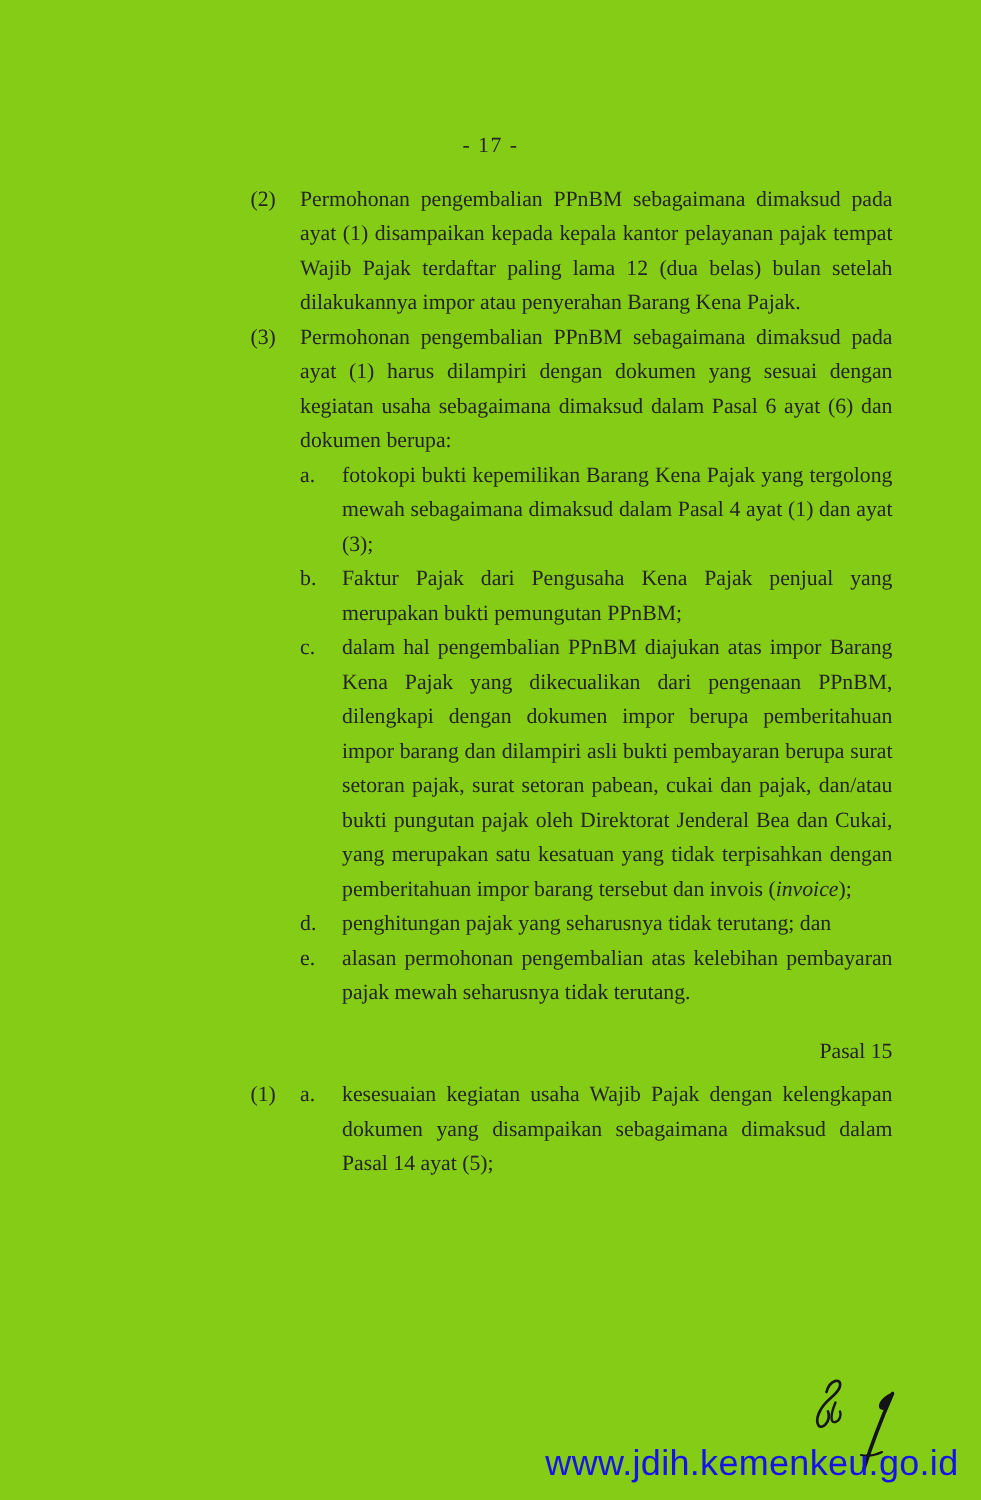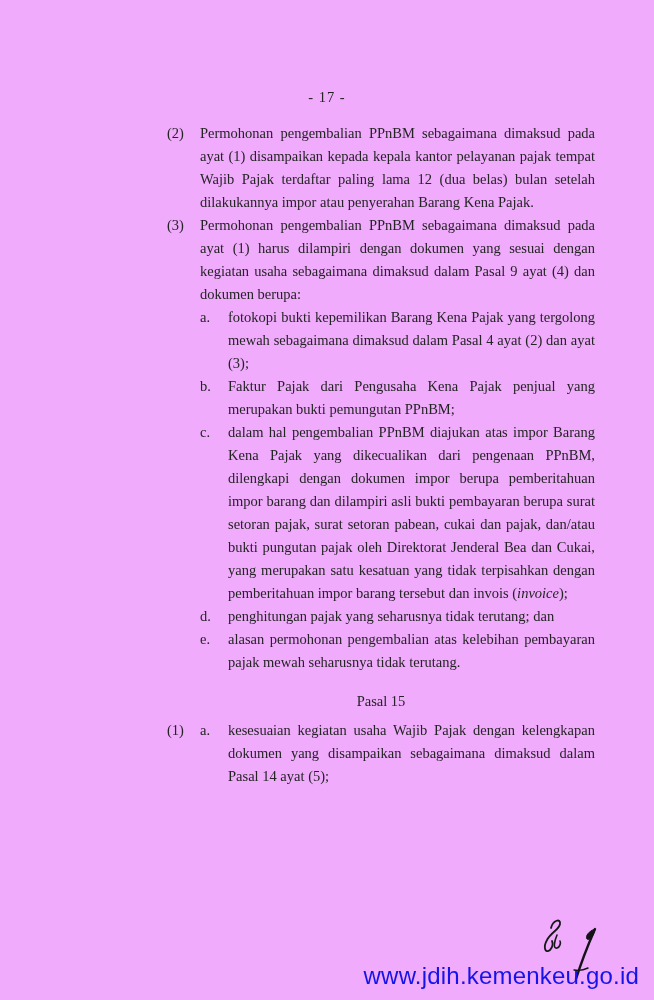--- a/index.html
+++ b/index.html
@@ -49,21 +49,21 @@
   }
   .submarker {
     flex: 0 0 28px;
   }
   .subtext {
     flex: 1 1 auto;
     min-width: 0;
     text-align: justify;
   }
   .section-heading {
-    text-align: center;
+    text-align: right;
     margin-top: 16px;
     margin-bottom: 6px;
   }
   .italic-term {
     font-style: italic;
   }
   .signature {
     position: absolute;
     left: 524px;
     top: 915px;
@@ -77,42 +77,42 @@
     bottom: 13px;
     font-family: "Liberation Sans", sans-serif;
     font-size: 24px;
     font-weight: 400;
     letter-spacing: 0.2px;
   }
 </style>
 </head>
 <body>
 
-<div class="page" style="color: rgb(36, 36, 36); background: #f0abfc;">
+<div class="page" style="color: rgb(36, 36, 36); background: #84cc16;">
 
   <div class="page-number">- 17 -</div>
 
   <div class="content">
 
     <div class="item">
       <div class="marker">(2)</div>
       <div class="itext">
         <div class="ptext">Permohonan pengembalian PPnBM sebagaimana dimaksud pada ayat (1) disampaikan kepada kepala kantor pelayanan pajak tempat Wajib Pajak terdaftar paling lama 12 (dua belas) bulan setelah dilakukannya impor atau penyerahan Barang Kena Pajak.</div>
       </div>
     </div>
 
     <div class="item">
       <div class="marker">(3)</div>
       <div class="itext">
-        <div class="ptext">Permohonan pengembalian PPnBM sebagaimana dimaksud pada ayat (1) harus dilampiri dengan dokumen yang sesuai dengan kegiatan usaha sebagaimana dimaksud dalam Pasal 9 ayat (4) dan dokumen berupa:</div>
+        <div class="ptext">Permohonan pengembalian PPnBM sebagaimana dimaksud pada ayat (1) harus dilampiri dengan dokumen yang sesuai dengan kegiatan usaha sebagaimana dimaksud dalam Pasal 6 ayat (6) dan dokumen berupa:</div>
         <div class="sublist">
 
           <div class="subitem">
             <div class="submarker">a.</div>
-            <div class="subtext">fotokopi bukti kepemilikan Barang Kena Pajak yang tergolong mewah sebagaimana dimaksud dalam Pasal 4 ayat (2) dan ayat (3);</div>
+            <div class="subtext">fotokopi bukti kepemilikan Barang Kena Pajak yang tergolong mewah sebagaimana dimaksud dalam Pasal 4 ayat (1) dan ayat (3);</div>
           </div>
 
           <div class="subitem">
             <div class="submarker">b.</div>
             <div class="subtext">Faktur Pajak dari Pengusaha Kena Pajak penjual yang merupakan bukti pemungutan PPnBM;</div>
           </div>
 
           <div class="subitem">
             <div class="submarker">c.</div>
             <div class="subtext"><span>dalam hal pengembalian PPnBM diajukan atas impor Barang Kena Pajak yang dikecualikan dari pengenaan PPnBM, dilengkapi dengan dokumen impor berupa pemberitahuan impor barang dan dilampiri asli bukti pembayaran berupa surat setoran pajak, surat setoran pabean, cukai dan pajak, dan/atau bukti pungutan pajak oleh Direktorat Jenderal Bea dan Cukai, yang merupakan satu kesatuan yang tidak terpisahkan dengan pemberitahuan impor barang tersebut dan invois (</span><span class="italic-term">invoice</span><span>);</span></div>

